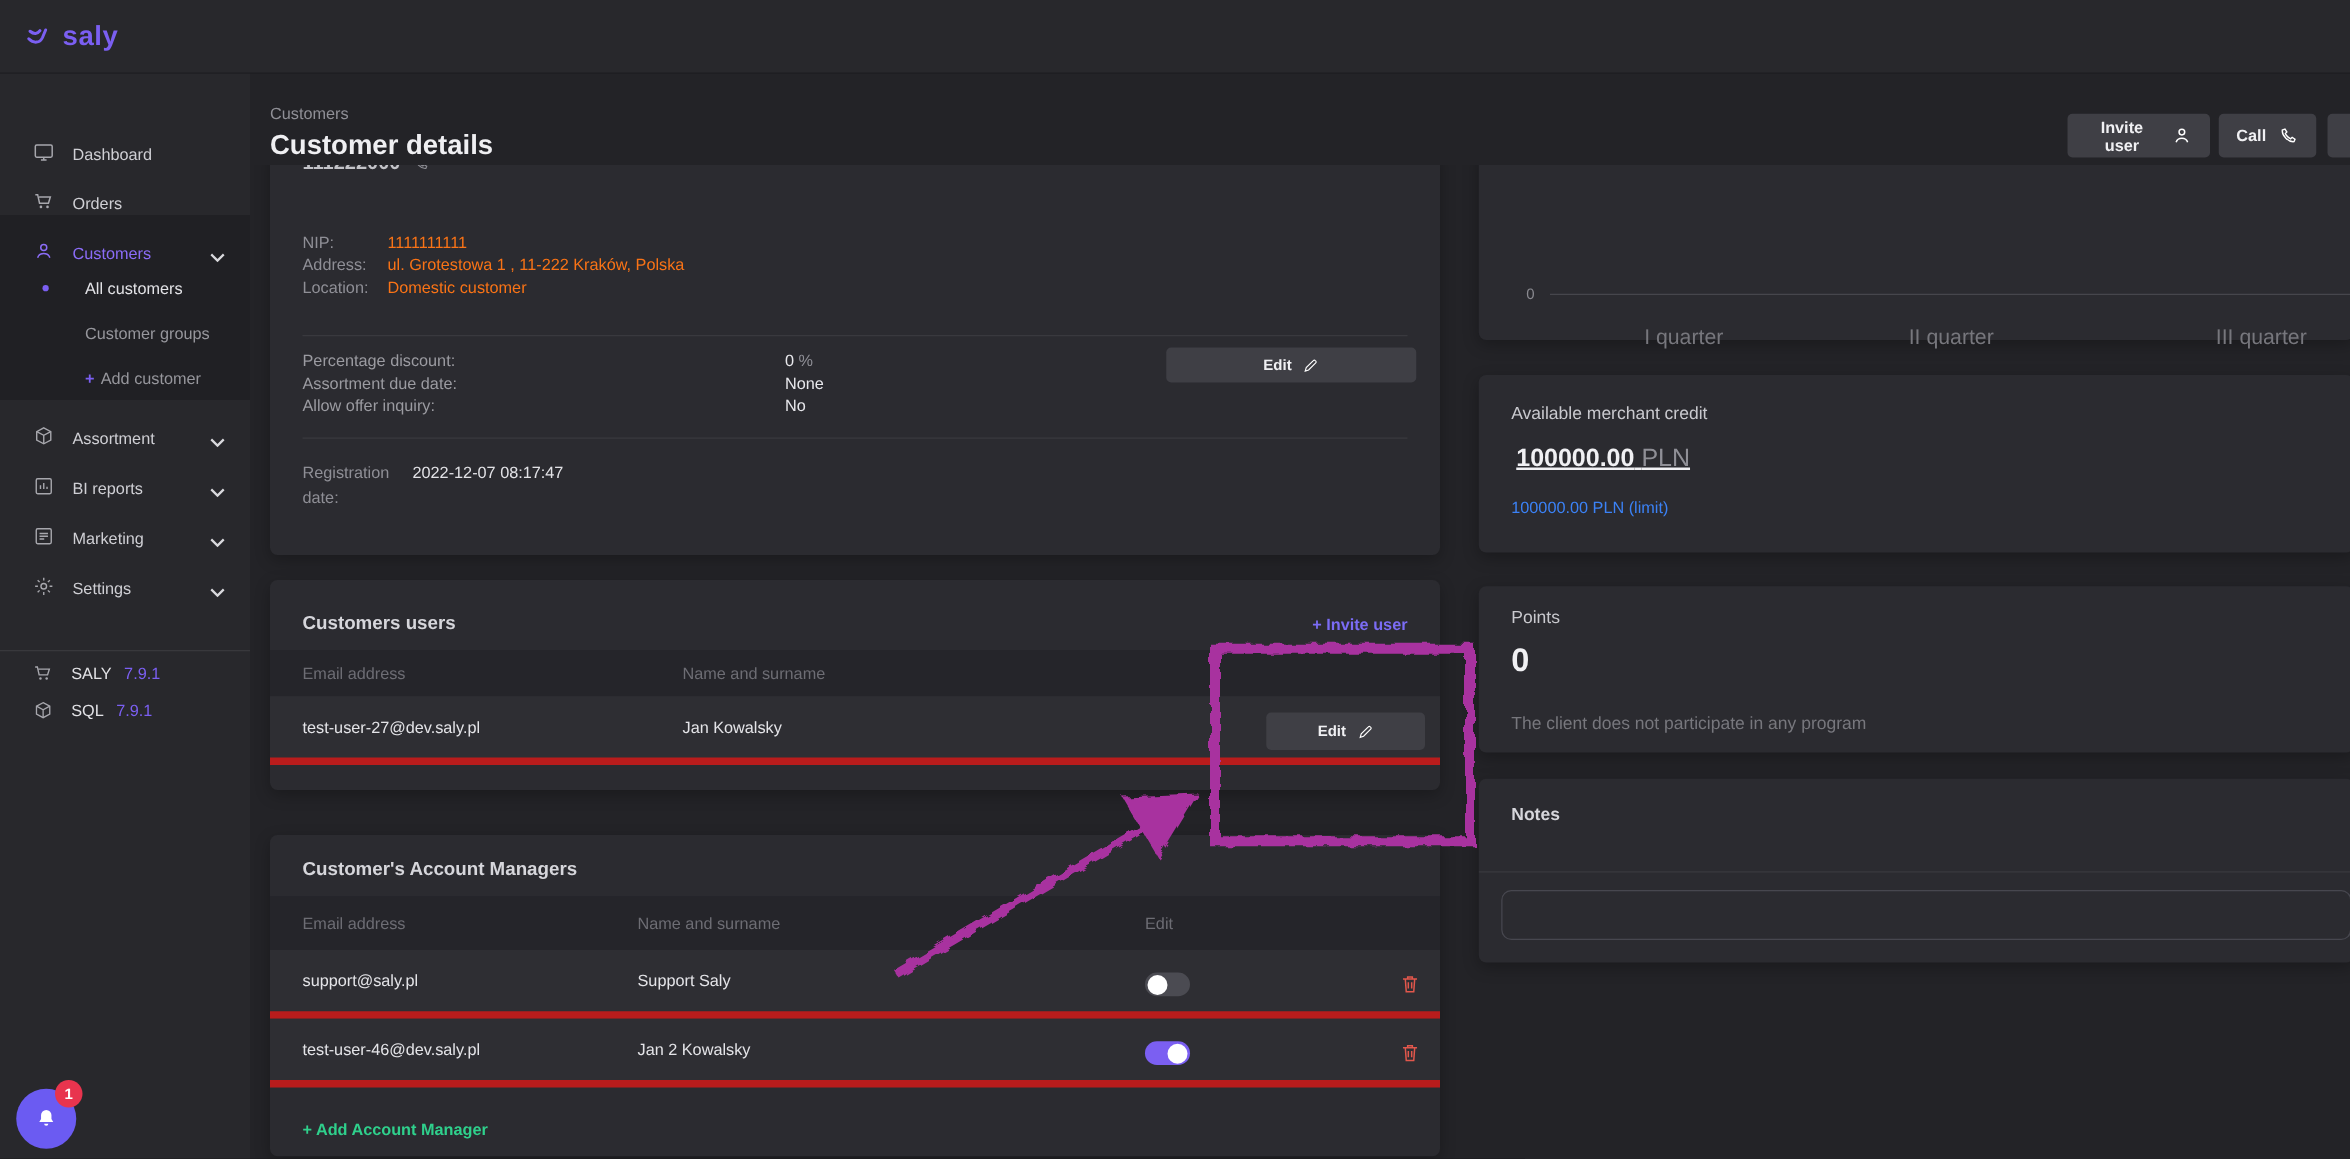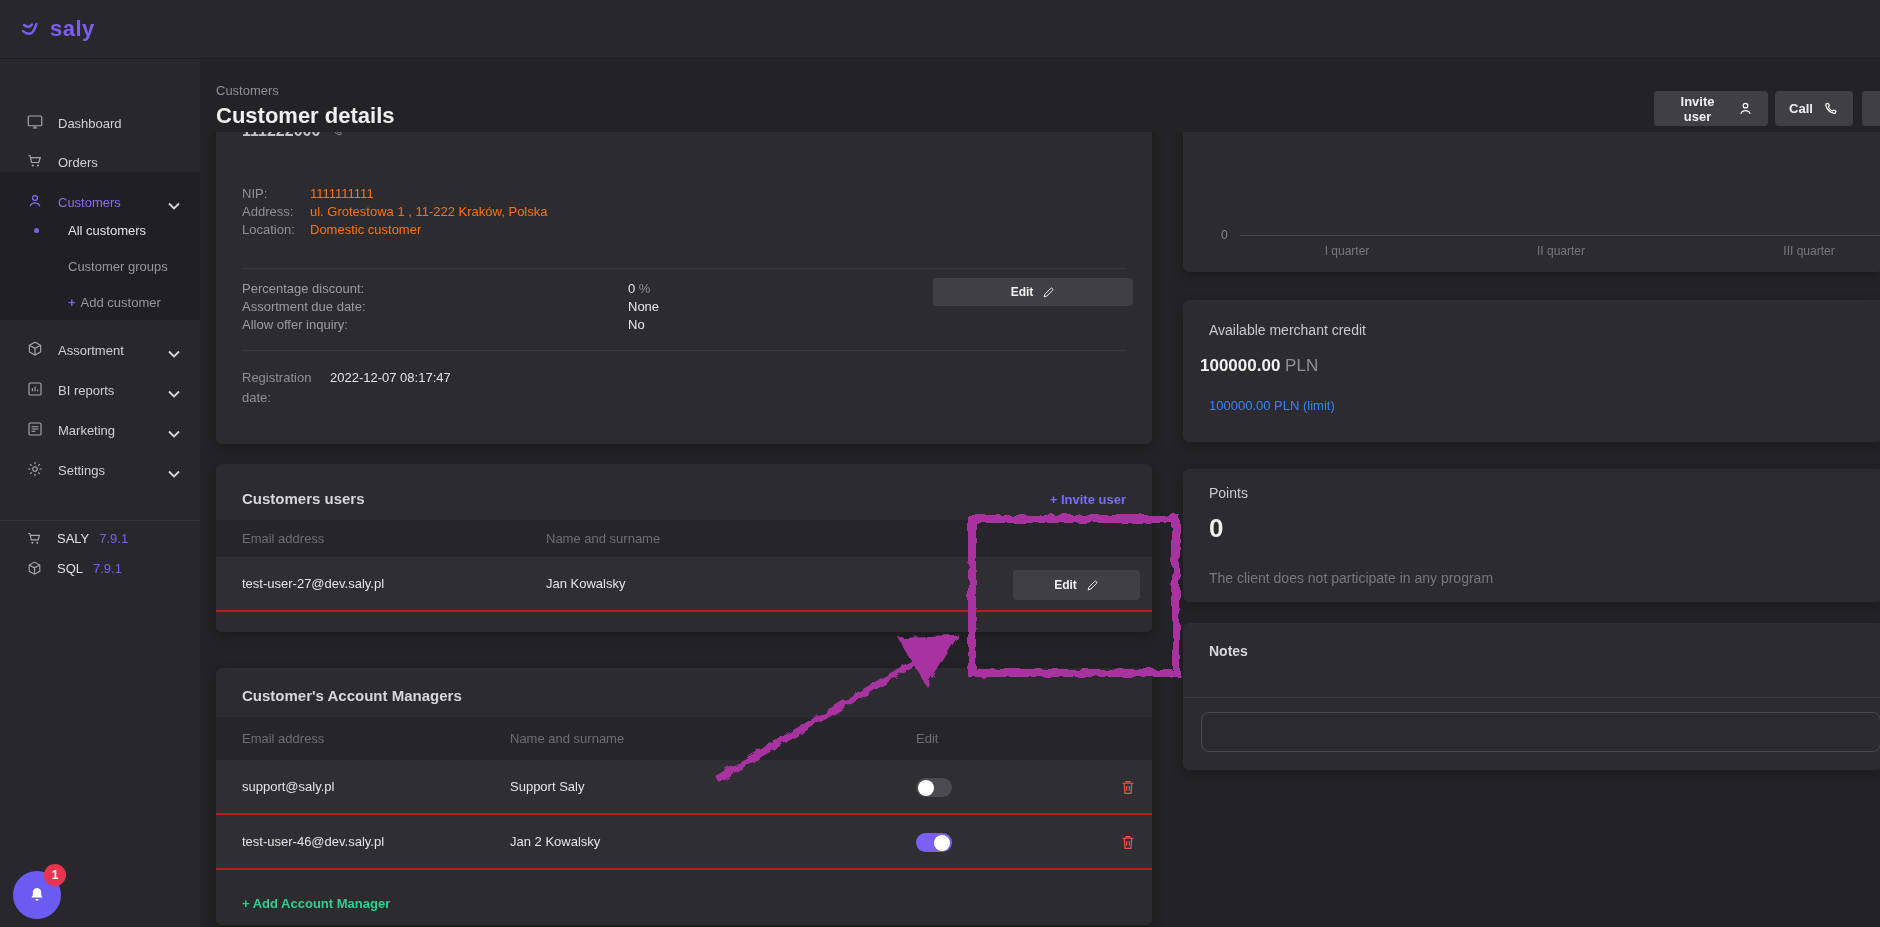--- a/index.html
+++ b/index.html
@@ -60,35 +60,35 @@
        font-size:12px;font-weight:bold;font-family:inherit;display:flex;align-items:center;
        justify-content:center;gap:9px;cursor:pointer;}
   .reg-label{position:absolute;left:26px;width:80px;font-size:13px;line-height:20px;color:#8f8f96;}
   .reg-val{position:absolute;left:114px;font-size:13px;color:#e2e2e6;}
 
   
   .link{position:absolute;font-size:13px;font-weight:bold;color:#7b6cf5;cursor:pointer;}
   .thead{position:absolute;left:0;right:0;background:#25252a;display:flex;align-items:center;
          font-size:13px;color:#6d6d74;}
   .trow{position:absolute;left:0;right:0;background:#2e2e33;display:flex;align-items:center;
-        font-size:13px;color:#e4e4e8;border-bottom:2px solid #b91c1c;}
+        font-size:13px;color:#e4e4e8;border-bottom:6px solid #b91c1c;}
   .col-email{position:absolute;left:26px;}
   .toggle{position:absolute;width:36px;height:19px;border-radius:10px;background:#4b4b52;cursor:pointer;}
   .toggle .knob{position:absolute;top:1.5px;left:2px;width:16px;height:16px;border-radius:50%;background:#fff;}
   .toggle.on{background:#7b5ff2;}
   .toggle.on .knob{left:18px;}
   .trash{position:absolute;width:18px;height:20px;cursor:pointer;}
   .add-link{position:absolute;left:26px;font-size:13px;font-weight:bold;color:#2fd08c;cursor:pointer;}
 
   
   .axis-zero{position:absolute;font-size:12px;color:#8a8a90;}
   .axis-line{position:absolute;height:1px;background:#46464c;}
-  .axis-cat{position:absolute;font-size:12px;color:#77777d;transform:translateX(-50%);}
+  .axis-cat{position:absolute;font-size:17px;color:#77777d;transform:translateX(-50%);margin-top:16px;}
   .credit-title{position:absolute;left:26px;font-size:14px;color:#c9c9ce;}
-  .credit-amount{position:absolute;left:17px;font-size:17px;font-weight:bold;color:#f0f0f3;}
+  .credit-amount{position:absolute;left:30px;font-size:20px;font-weight:bold;color:#f0f0f3;text-decoration:underline;}
   .credit-cur{color:#8f8f96;font-weight:normal;}
   .credit-limit{position:absolute;left:26px;font-size:13px;color:#3b82f6;}
   .points-val{position:absolute;left:26px;font-size:26px;font-weight:bold;color:#f0f0f3;}
   .points-desc{position:absolute;left:26px;font-size:14px;color:#77777d;}
   .notes-input{position:absolute;left:18px;top:89px;width:680px;height:40px;border-radius:8px;
                border:1px solid #47474f;background:transparent;color:#e6e6ea;font-family:inherit;
                font-size:13px;padding:0 12px;outline:none;}
 
   
   .fab{position:absolute;left:13px;top:871px;width:48px;height:48px;border-radius:50%;

